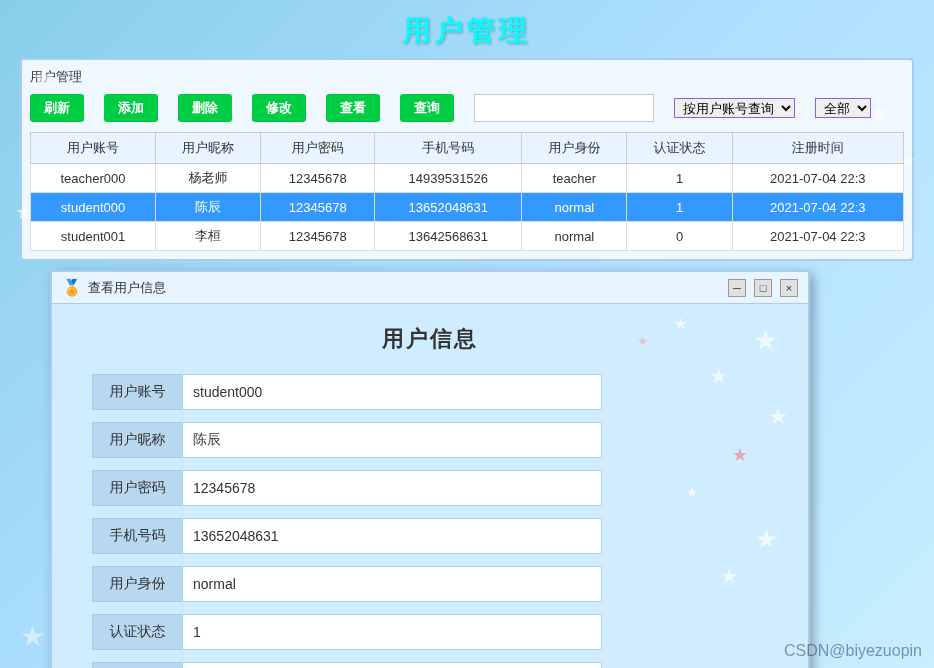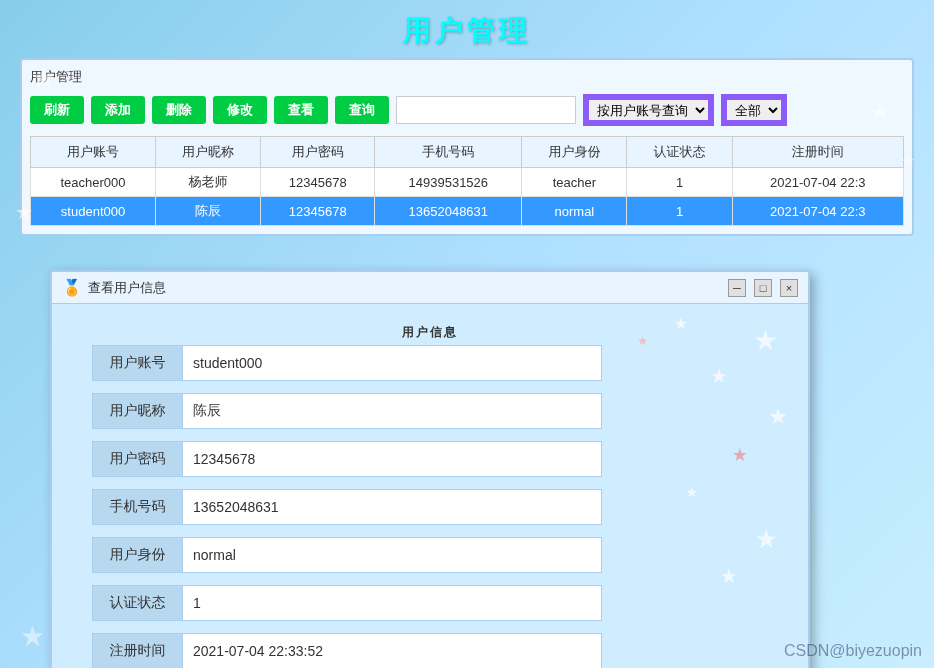--- a/index.html
+++ b/index.html
@@ -44,21 +44,21 @@
       font-size: 13px;
       color: #333;
       margin-bottom: 8px;
       font-weight: normal;
     }
 
     
     .toolbar {
       display: flex;
       align-items: center;
-      gap: 7px;
+      gap: 20px;
       margin-bottom: 10px;
     }
 
     .btn {
       padding: 5px 14px;
       border: none;
       border-radius: 3px;
       cursor: pointer;
       font-size: 13px;
       font-family: 'Microsoft YaHei', SimHei, sans-serif;
@@ -72,22 +72,22 @@
       flex: 1;
       max-width: 180px;
       height: 28px;
       border: 1px solid #ccc;
       padding: 0 6px;
       font-size: 13px;
       font-family: 'Microsoft YaHei', SimHei, sans-serif;
     }
 
     .select-box {
-      height: 32px;
-      border: 6px solid #8b5cf6;
+      height: 20px;
+      border: 1px solid #8b5cf6;
       font-size: 13px;
       font-family: 'Microsoft YaHei', SimHei, sans-serif;
       padding: 0 4px;
       cursor: pointer;
     }
 
     
     .data-table {
       width: 100%;
       border-collapse: collapse;
@@ -167,24 +167,24 @@
       color: #333;
     }
 
     .dialog-body {
       padding: 20px 40px;
       position: relative;
     }
 
     .dialog-heading {
       text-align: center;
-      font-size: 12px;
+      font-size: 22px;
       font-weight: bold;
       color: #333;
-      margin-bottom: 4px;
+      margin-bottom: 20px;
       letter-spacing: 2px;
     }
 
     .form-row {
       display: flex;
       align-items: center;
       margin-bottom: 12px;
     }
 
     .form-label {
@@ -282,20 +282,29 @@
         </tr>
         <tr class="selected">
           <td>student000</td>
           <td>陈辰</td>
           <td>12345678</td>
           <td>13652048631</td>
           <td>normal</td>
           <td>1</td>
           <td>2021-07-04 22:3</td>
         </tr>
+        <tr>
+          <td>student001</td>
+          <td>李桓</td>
+          <td>12345678</td>
+          <td>13642568631</td>
+          <td>normal</td>
+          <td>0</td>
+          <td>2021-07-04 22:3</td>
+        </tr>
       </tbody>
   </table>
 </div>
 
 <div class="dialog-overlay">
   <div class="dialog-titlebar">
     <div class="dialog-title-left">
       <span class="dialog-icon">🏅</span>
       <span>查看用户信息</span>
     </div>

